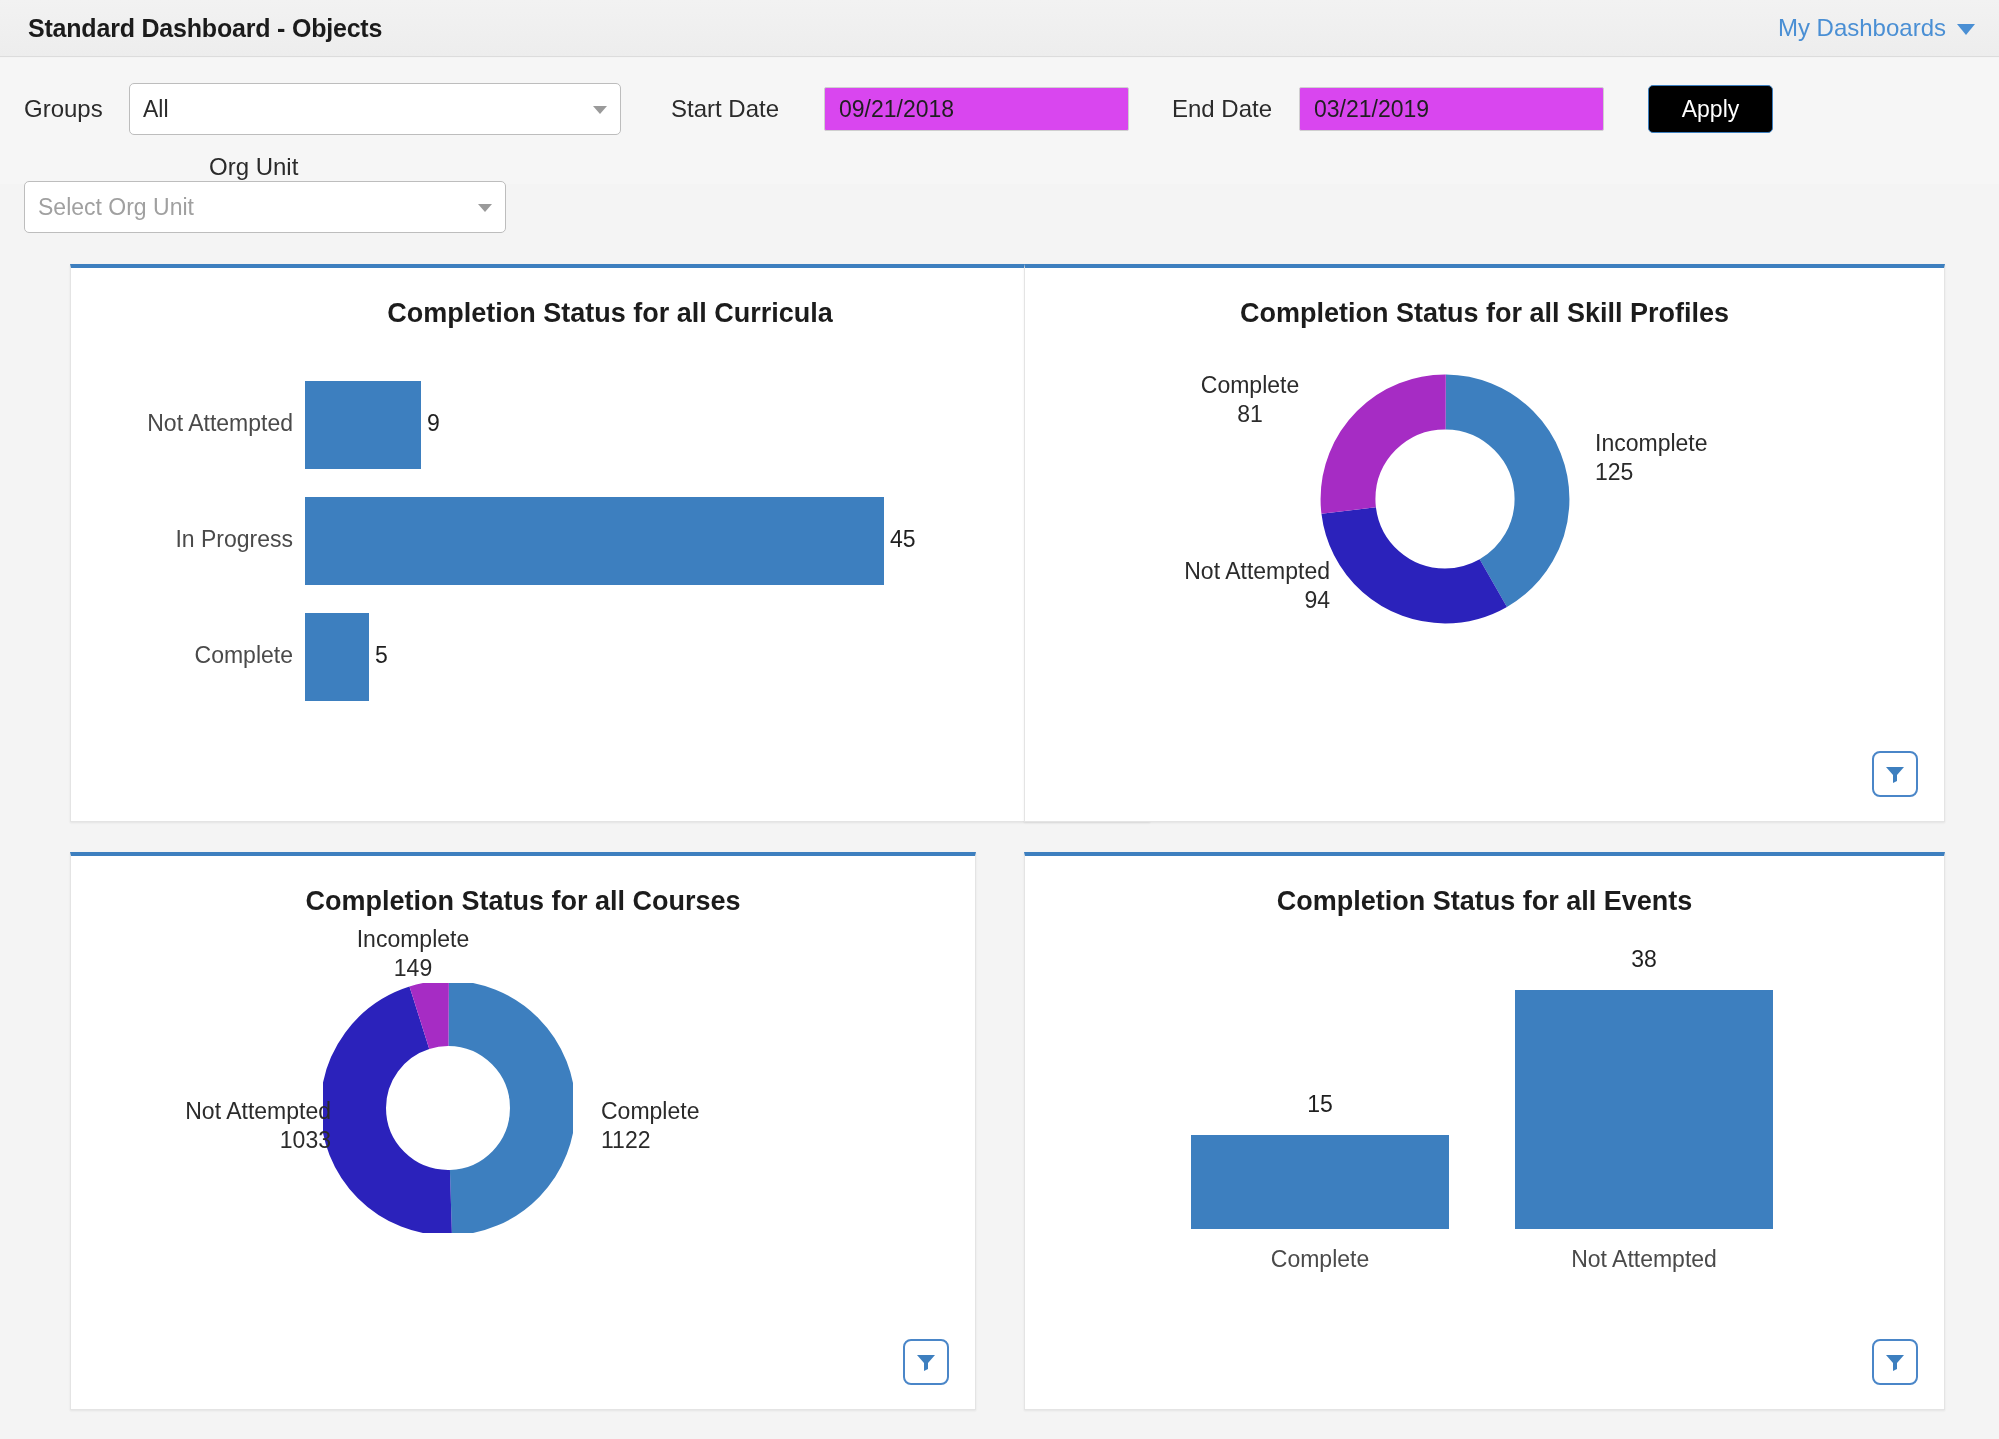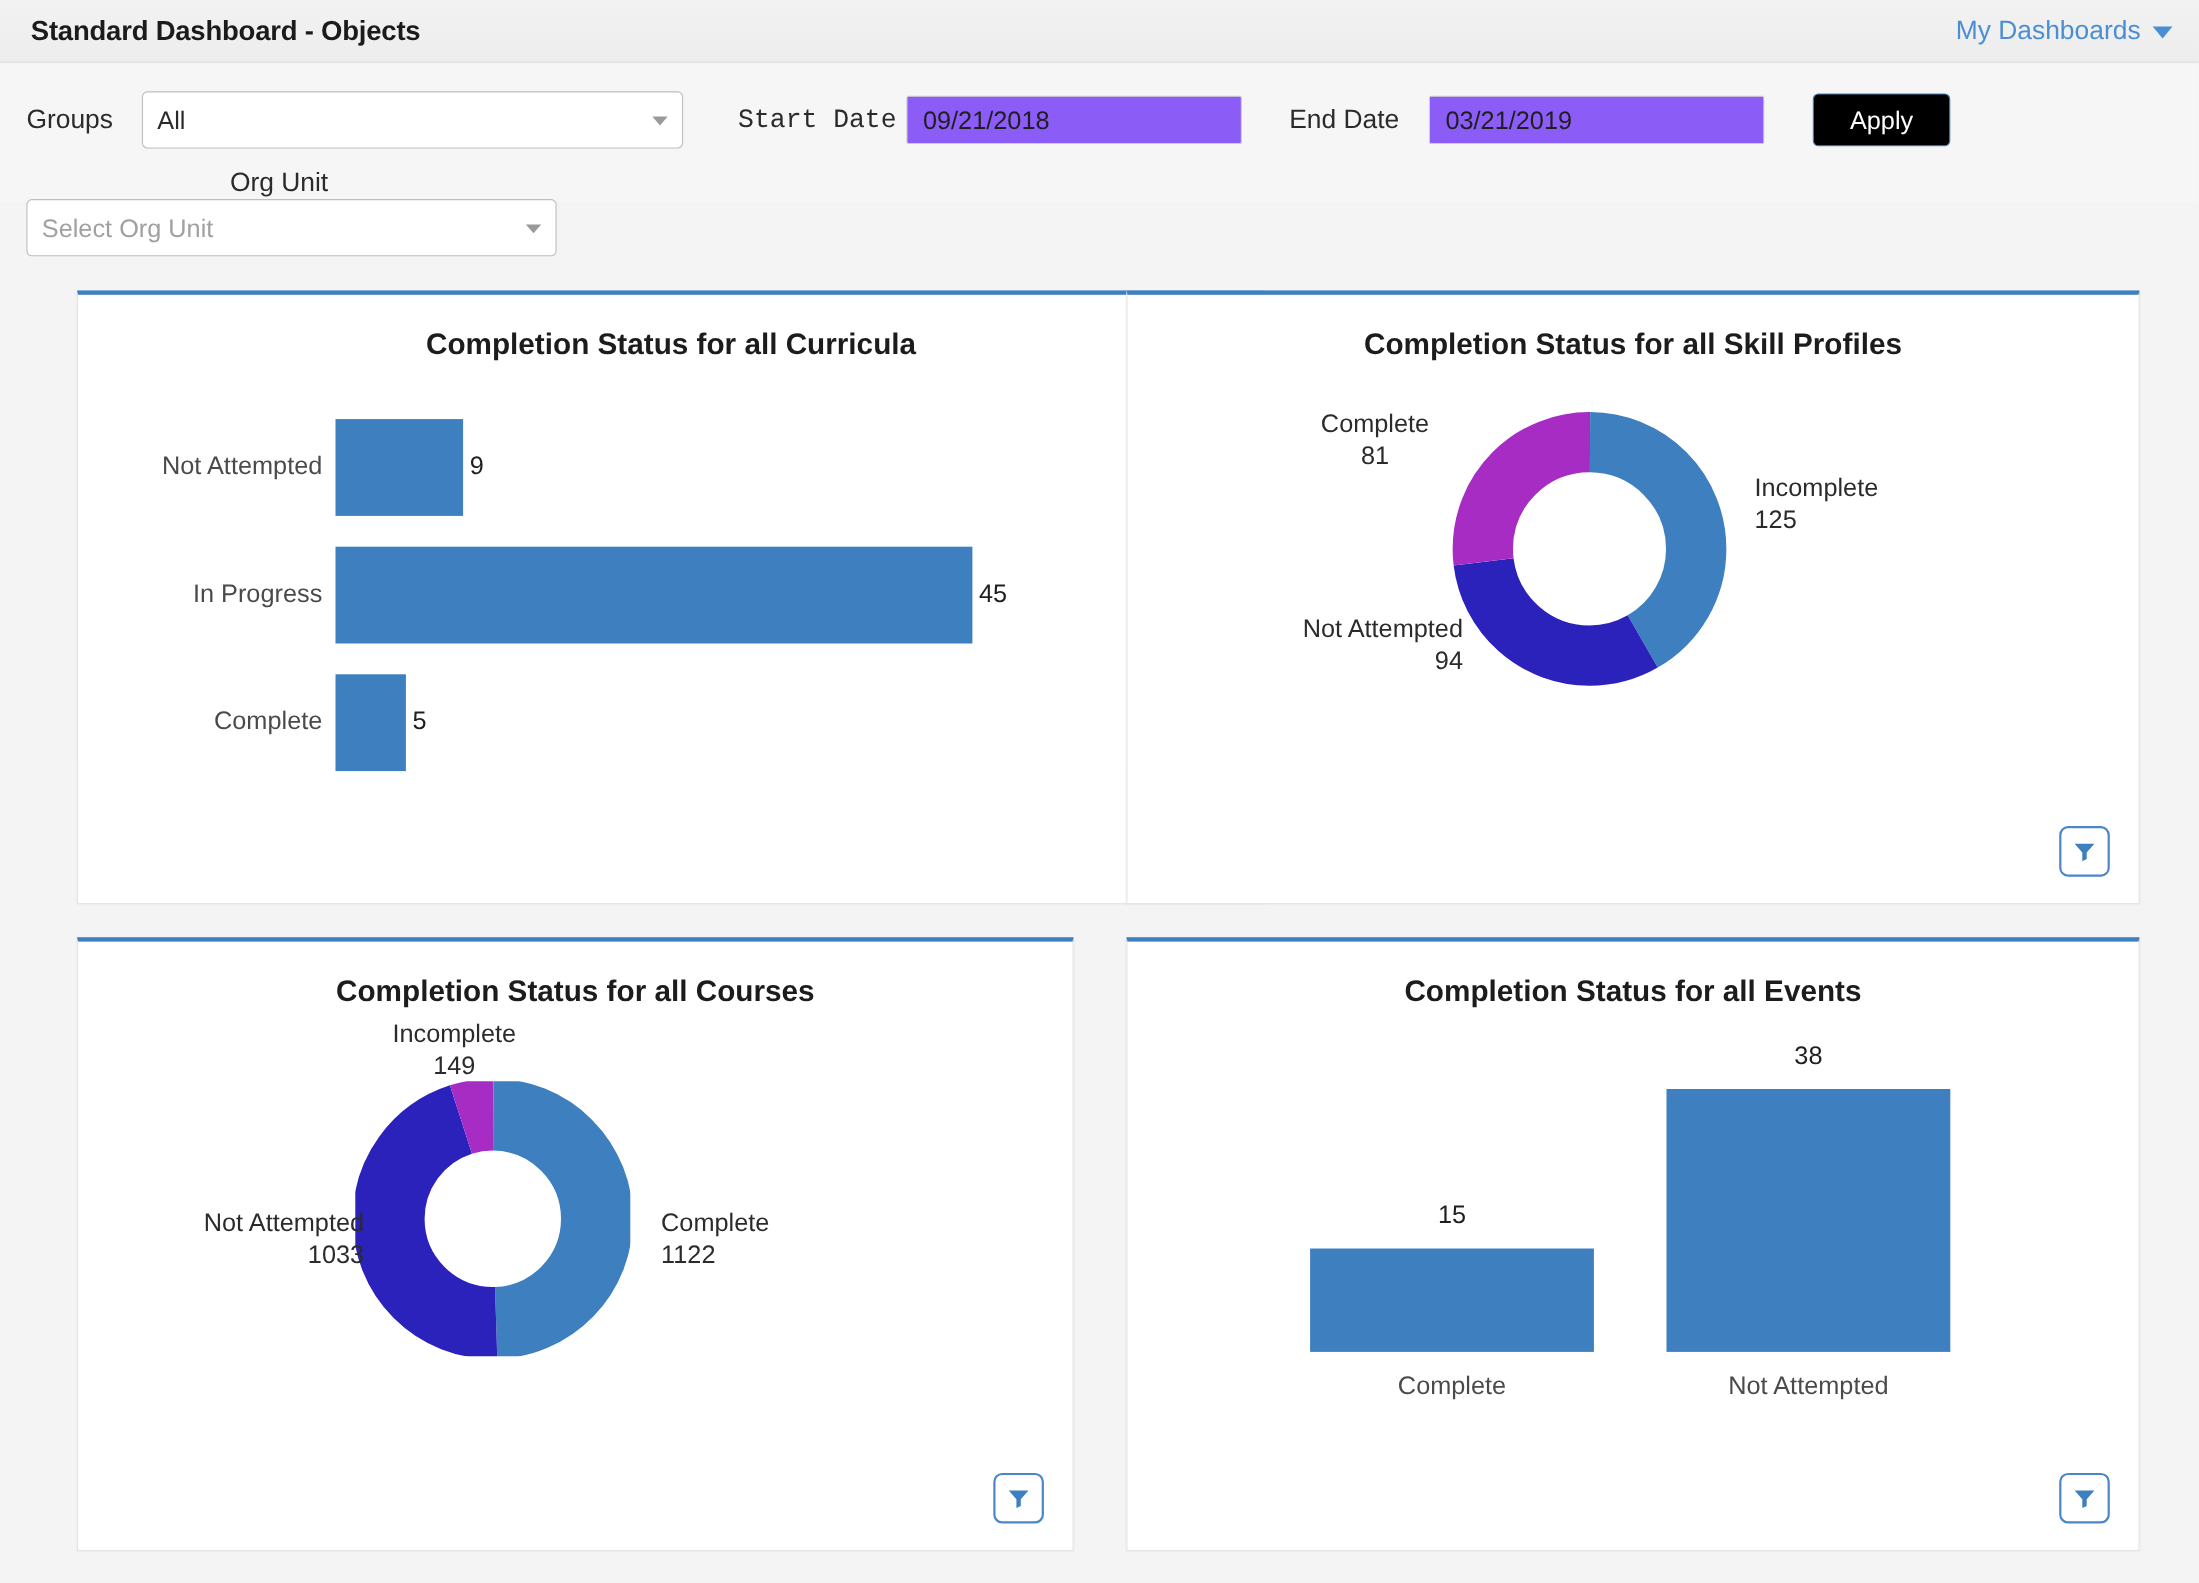--- a/index.html
+++ b/index.html
@@ -73,21 +73,21 @@
     position: absolute; right: 13px; top: 50%;
     margin-top: -3px;
     width: 0; height: 0;
     border-left: 7px solid transparent;
     border-right: 7px solid transparent;
     border-top: 8px solid #9a9a9a;
   }
 
   .date-input {
     height: 44px; width: 305px;
-    background: #8b5cf6;
+    background: #d946ef;
     border: 1px solid #cfcfcf;
     border-radius: 2px;
     padding: 0 14px;
     font-size: 23px; color: #1f1f1f;
     font-family: "Liberation Sans", sans-serif;
   }
   .apply-btn {
     height: 48px; width: 125px;
     background: #000000;
     border: 1px solid #3d7fbf;
@@ -193,21 +193,21 @@
 
 <div class="filter-bar">
 
   <div class="filter-row row-1">
     <span class="filter-label label-groups">Groups</span>
     <div class="select-box groups">
       <span>All</span>
       <span class="select-arrow"></span>
     </div>
 
-    <span class="filter-label label-startdate" style="margin-left:50px;font-family:Liberation Mono, monospace;">Start Date</span>
+    <span class="filter-label label-startdate" style="margin-left:50px;">Start Date</span>
     <input class="date-input" type="text" value="09/21/2018" style="">
 
     <span class="filter-label label-enddate" style="margin-left:43px;">End Date</span>
     <input class="date-input" type="text" value="03/21/2019" style="">
 
     <button class="apply-btn" style="margin-left:44px;">Apply</button>
   </div>
 
   <div class="filter-row row-2">
     <span class="filter-label label-orgunit">Org Unit</span>

